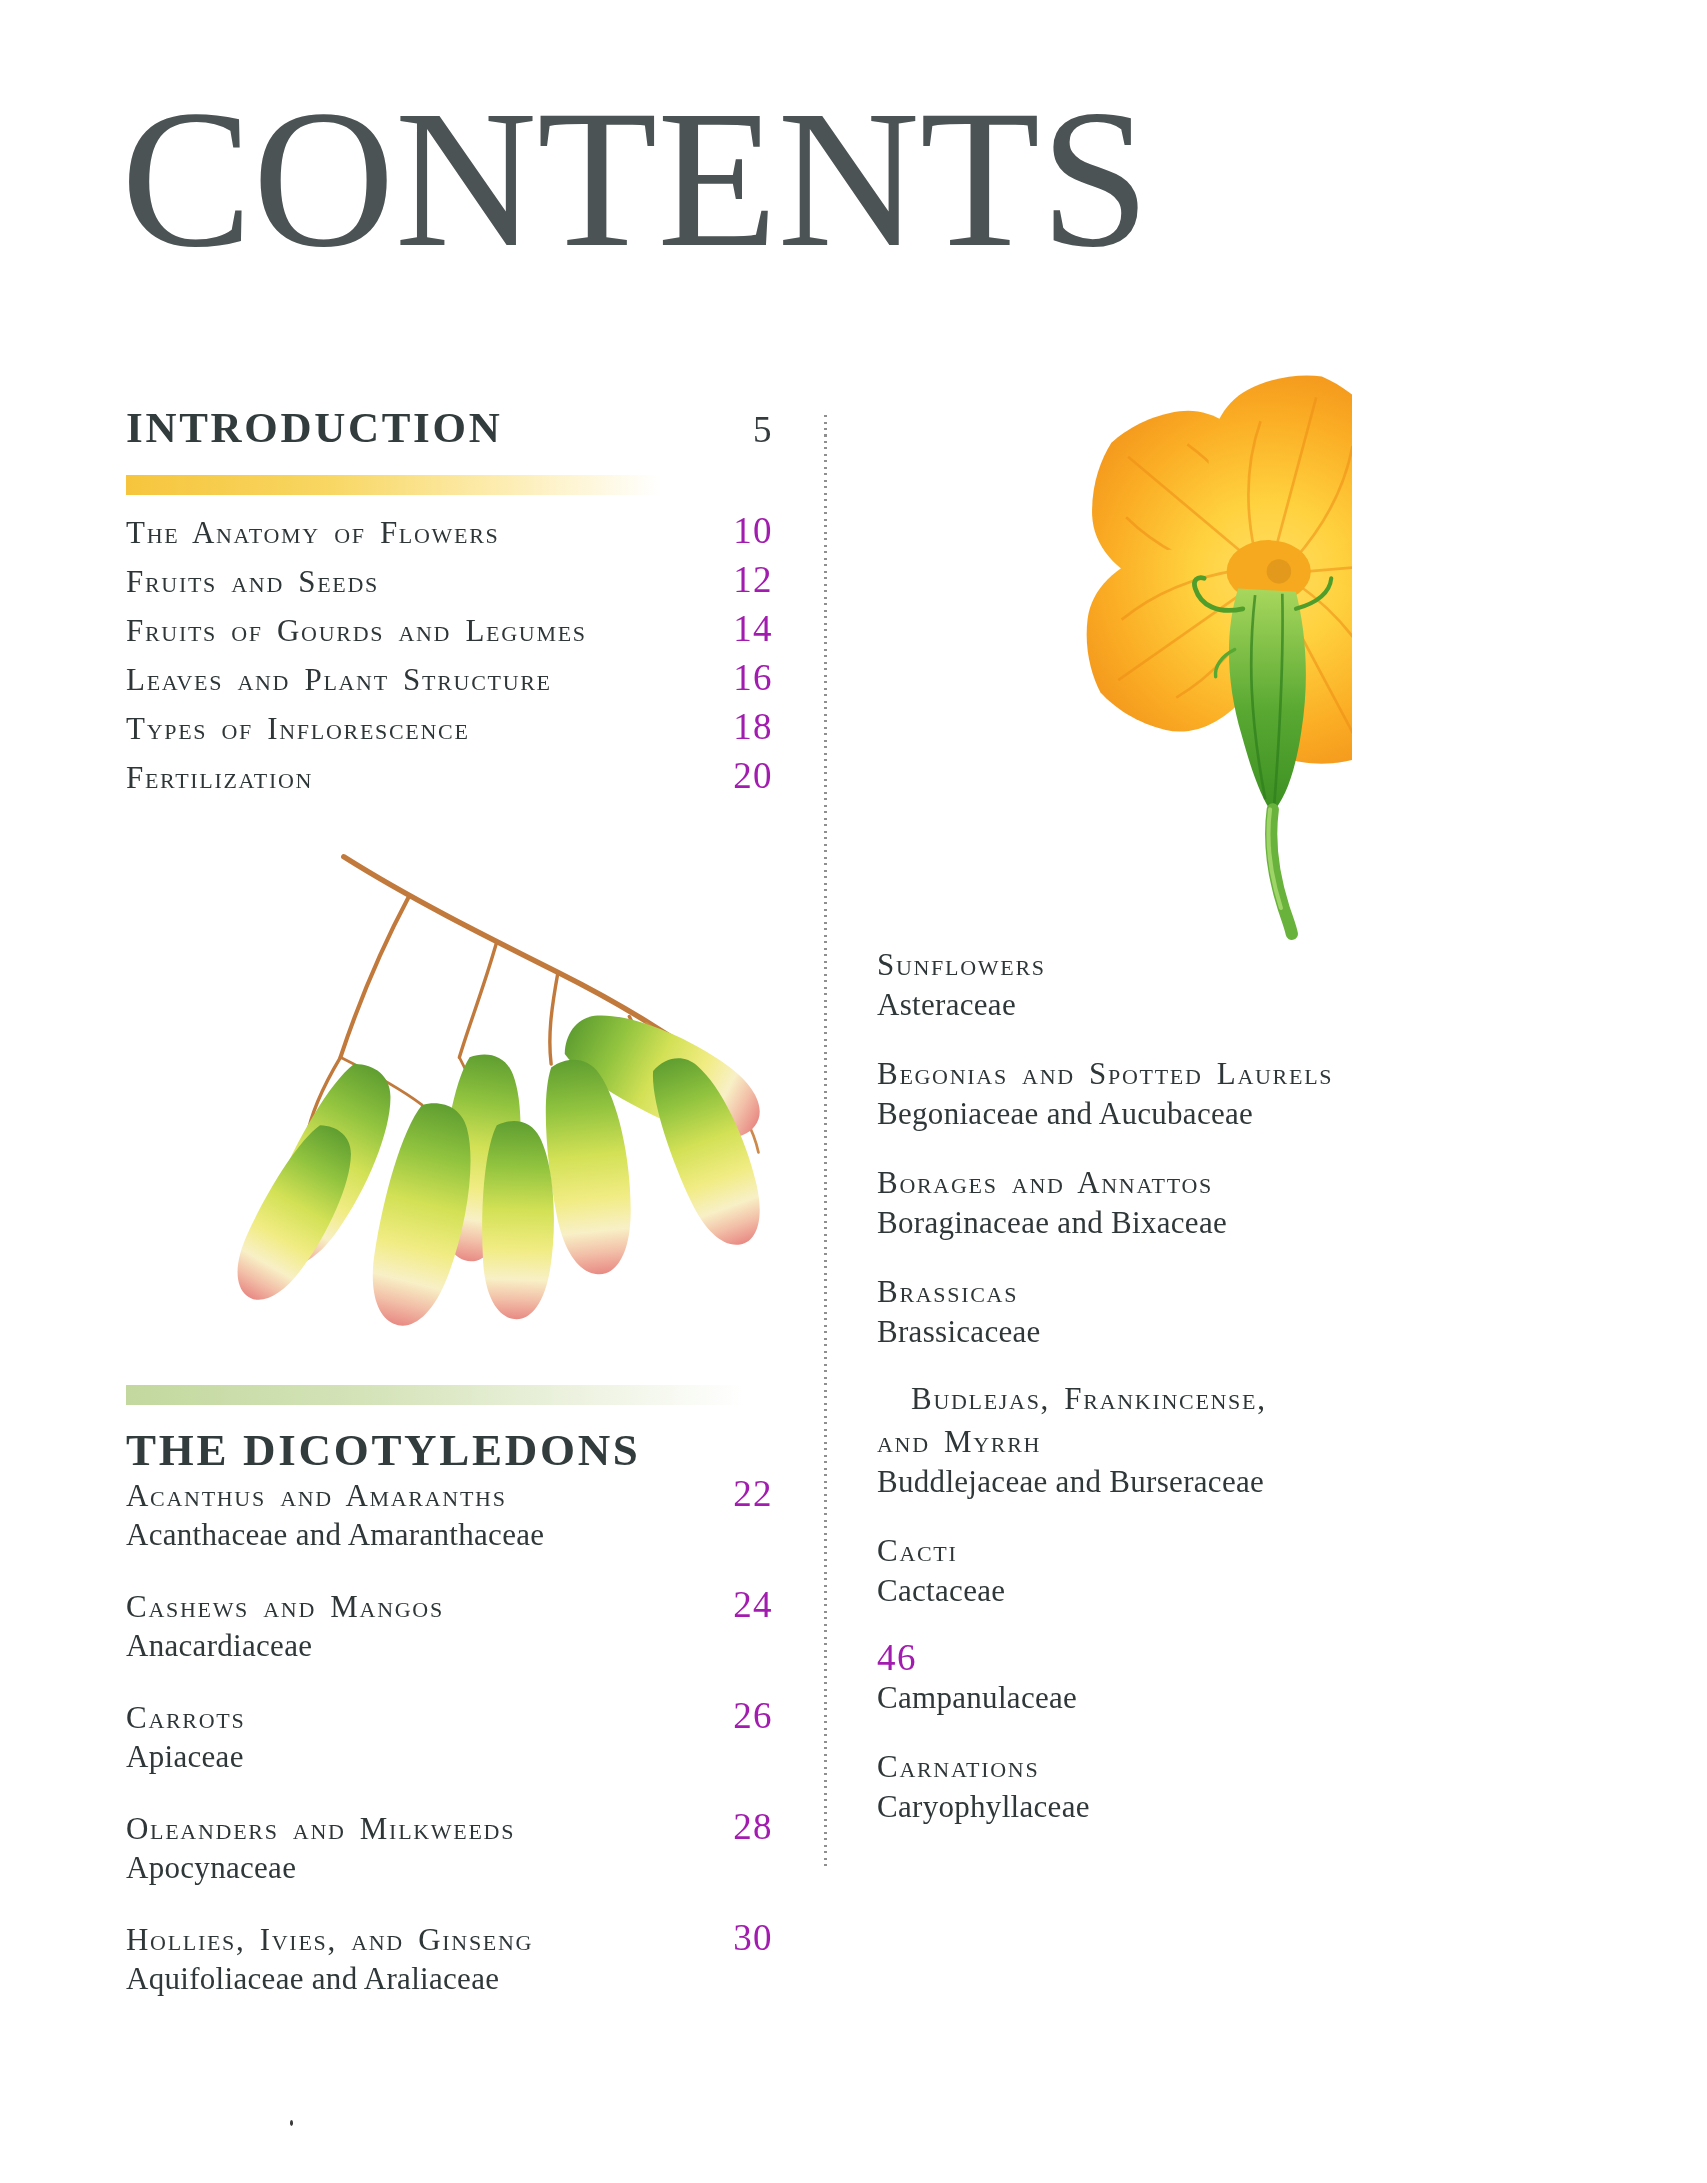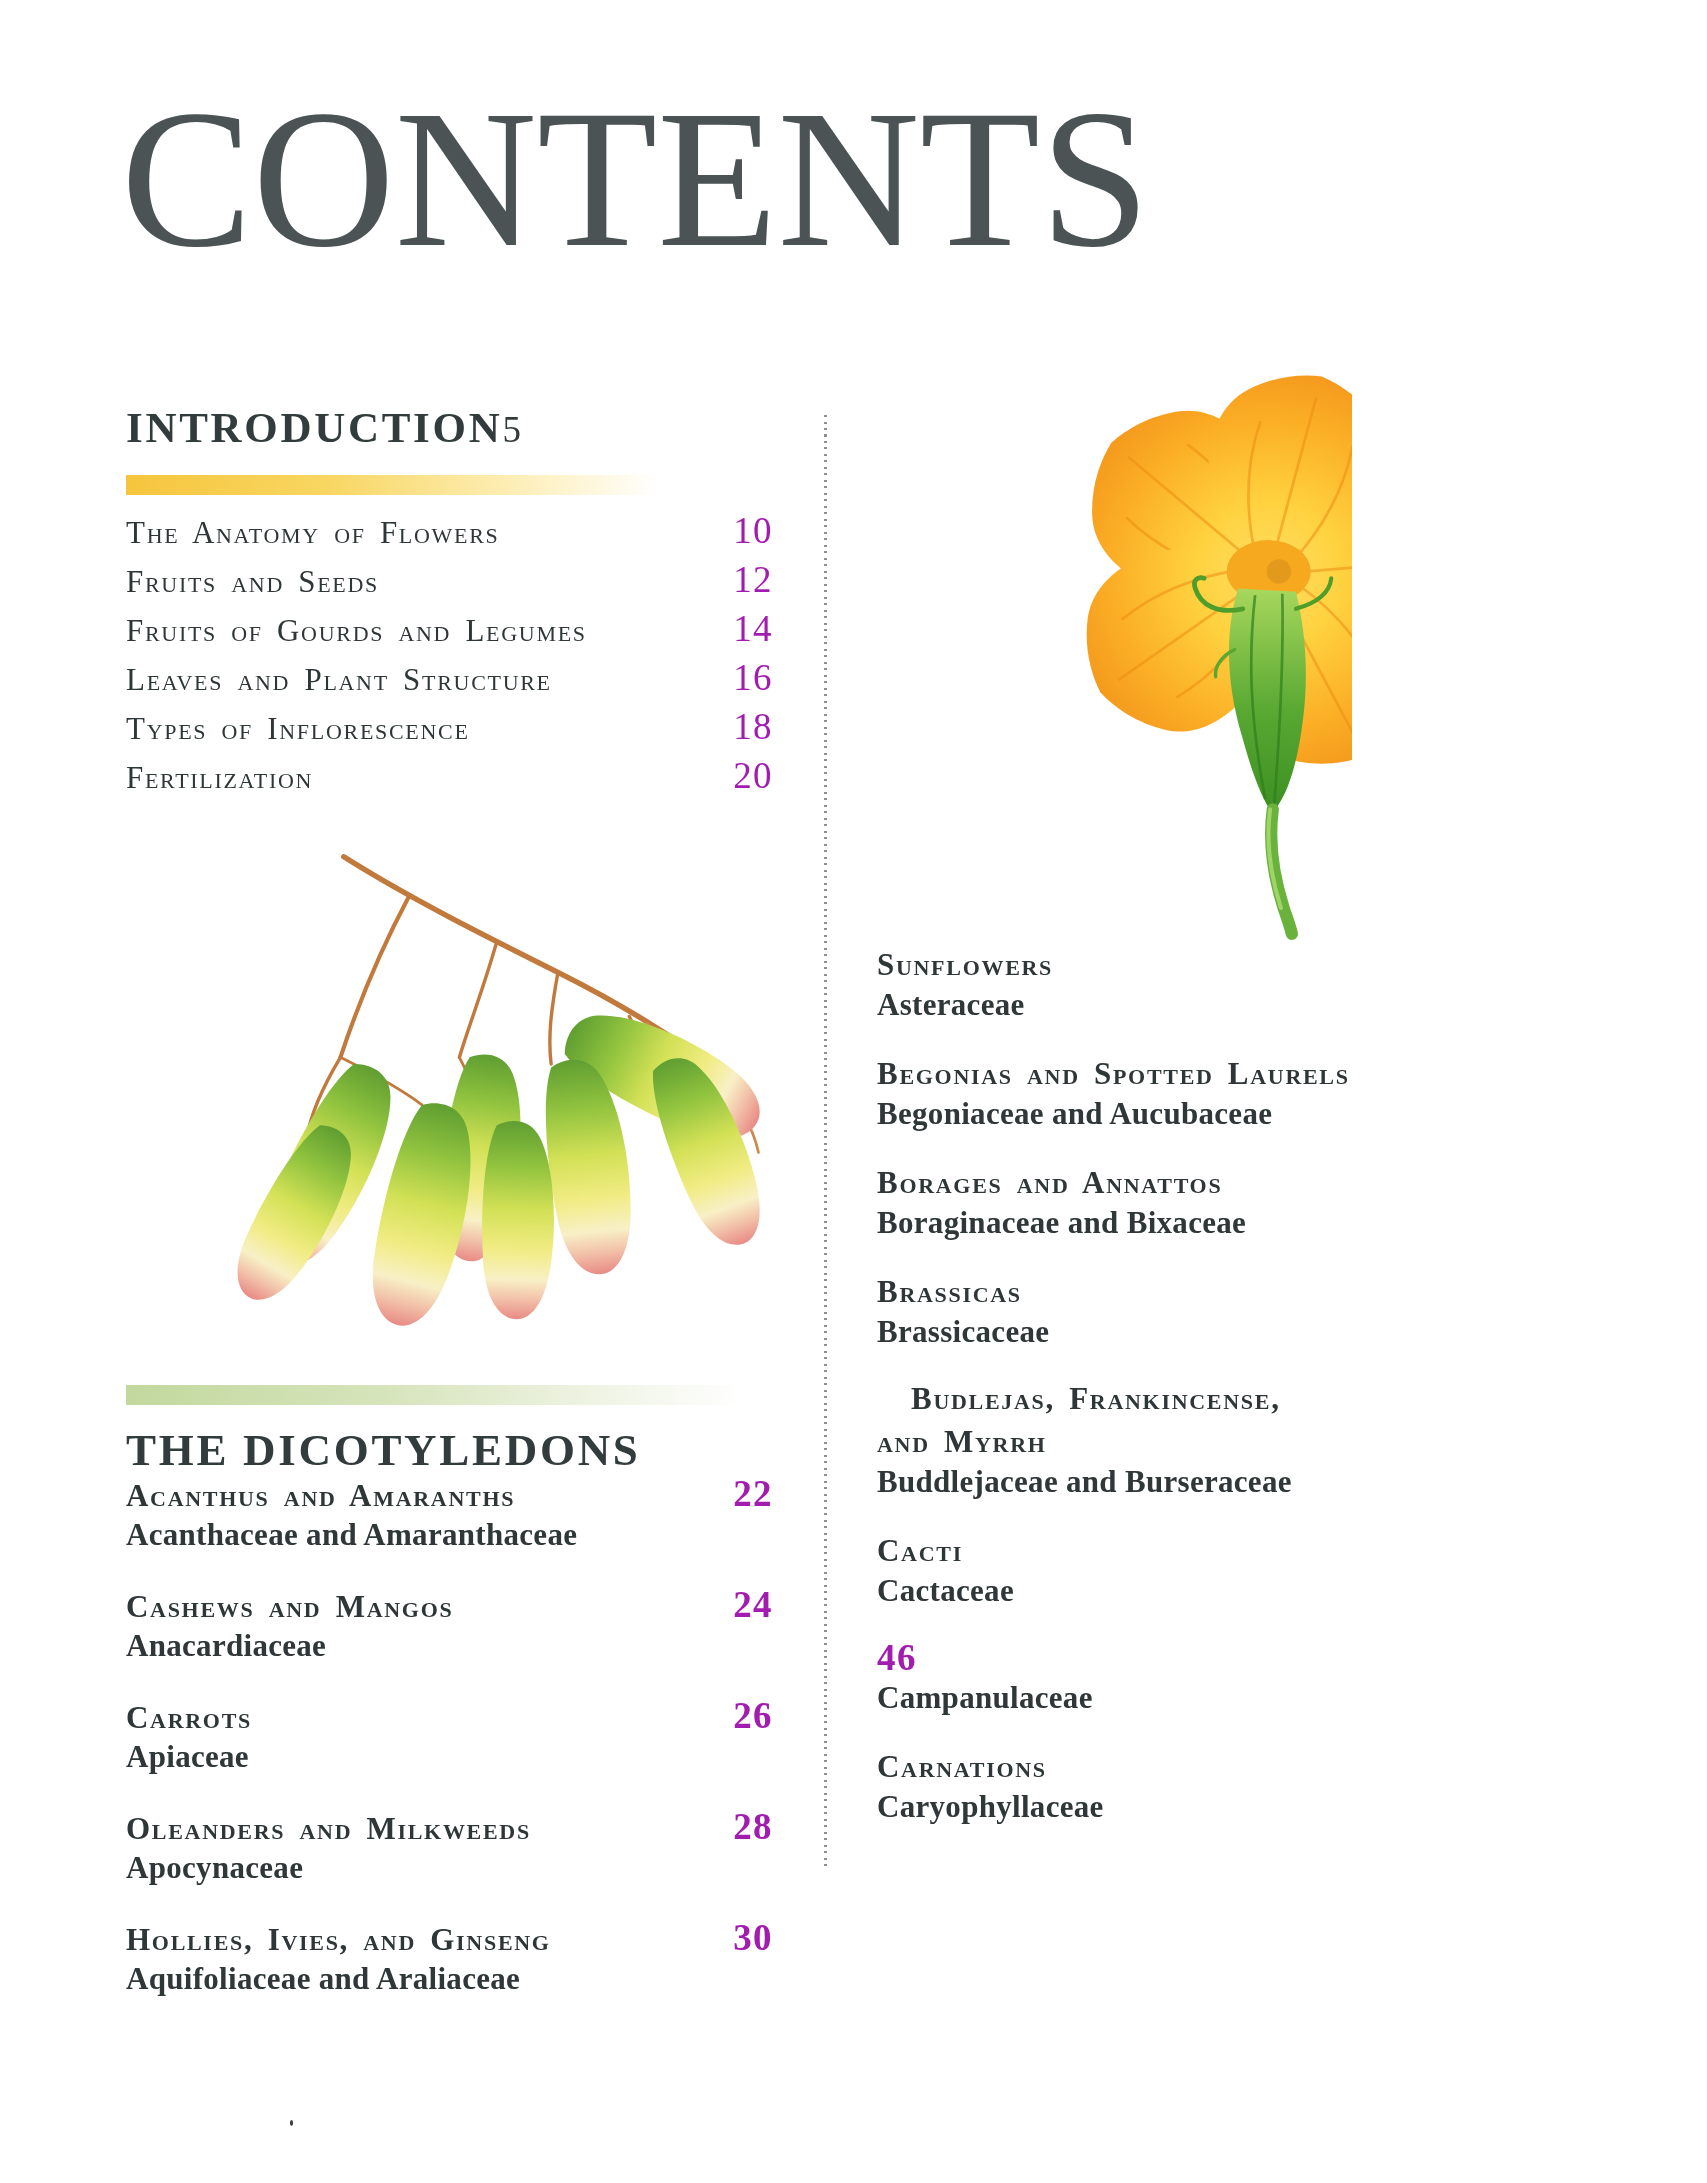--- a/index.html
+++ b/index.html
@@ -18,21 +18,21 @@
     white-space:nowrap;
   }
   
   .col{position:absolute;}
   #left-col{left:126px;width:647px;top:0;}
   #right-col{left:877px;width:653px;top:0;}
 
   
   .heading-row{
     position:absolute;left:0;width:100%;
-    display:flex;justify-content:flex-start;align-items:baseline;
+    display:flex;justify-content:space-between;align-items:baseline;
   }
   .heading{
     font-size:43px;font-weight:700;color:#333c3d;
     letter-spacing:2.7px;white-space:nowrap;
   }
   .heading-num{font-size:37px;color:#333b3c;letter-spacing:1.4px;}
 
   
   .bar{position:absolute;height:20.4px;}
   #yellow-bar{
@@ -59,21 +59,21 @@
     font-size:31px;color:#2f3738;letter-spacing:0.3px;
     white-space:nowrap;
   }
 
   
   #intro-list{position:absolute;left:0;top:509px;width:100%;}
   #intro-list .toc-row{height:49px;}
 
   
   #dicot-list{position:absolute;left:0;top:1473px;width:100%;}
-  .entry{margin-bottom:31px;font-weight:bold;}
+  .entry{margin-bottom:31px;}
   .entry .toc-row{line-height:41px;}
   .entry .sc{line-height:41px;}
   .entry .family{line-height:37px;}
 
   
   #right-list{position:absolute;left:0;top:942px;width:100%;}
   #right-list .entry{margin-bottom:27px;}
   #right-list .entry .toc-row{line-height:41px;}
   #right-list .entry .family{line-height:39px;}
 

